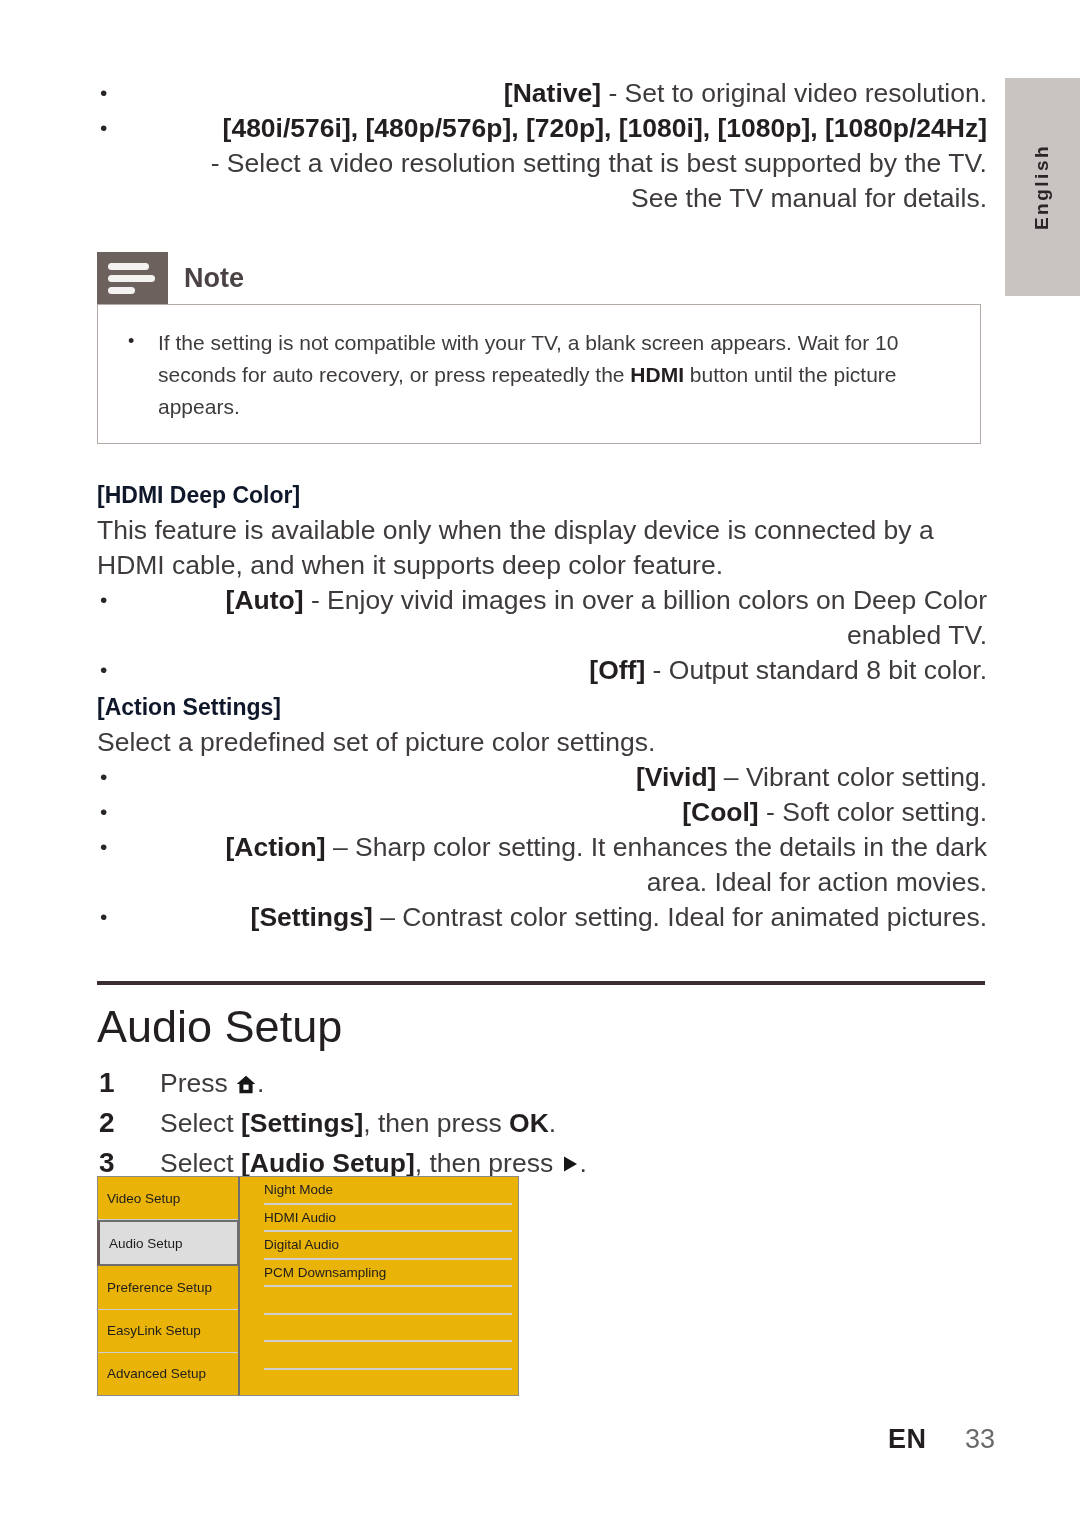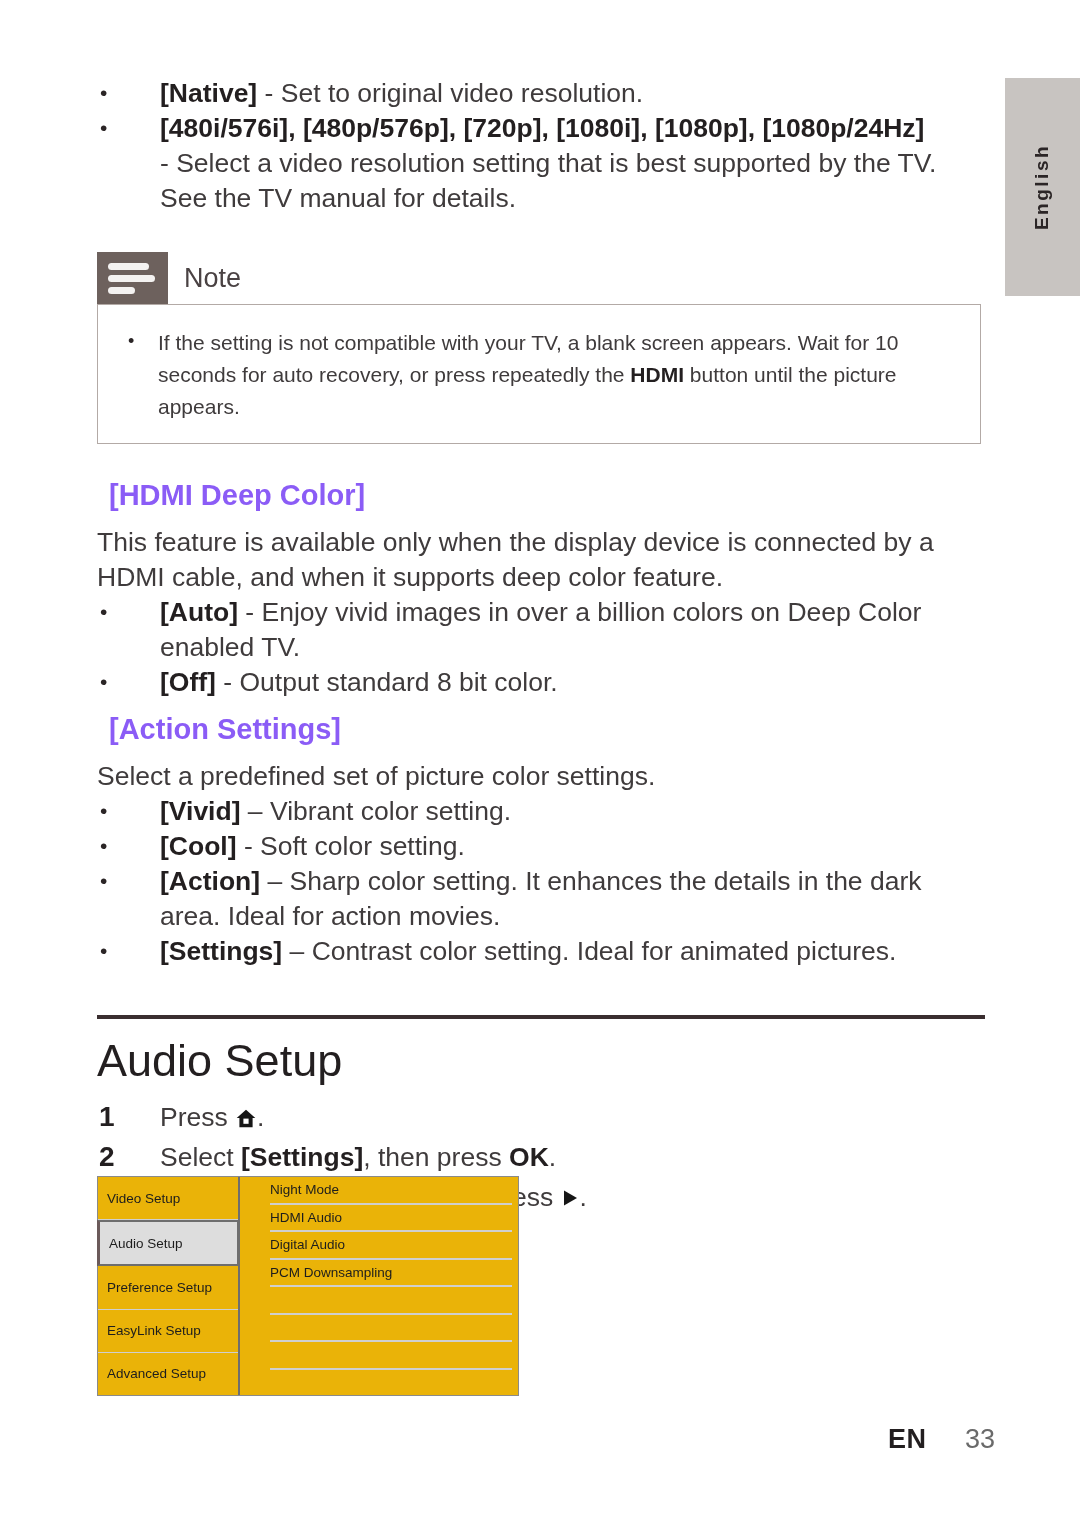--- a/index.html
+++ b/index.html
@@ -52,45 +52,46 @@
     margin: 0;
     padding: 0;
   }
   .blist li {
     position: relative;
     padding-left: 63px;
     font-size: 26.5px;
     line-height: 35px;
     color: #3f3b3c;
     margin: 0;
+    text-align: right;
   }
   .blist li::before {
     content: "\2022";
     position: absolute;
     left: 3px;
     top: -1px;
     font-size: 21px;
     color: #2b2526;
   }
   .blist li.nobullet::before { content: ""; }
 
   b, .b { font-weight: bold; color: #231f20; }
 
   .body-text {
     font-size: 26.5px;
     line-height: 35px;
     color: #3f3b3c;
     margin: 0;
   }
   .sub-head {
-    font-size: 29px;
+    font-size: 23px;
     line-height: 35px;
     font-weight: bold;
-    color: #8b5cf6;
-    margin: 12px;
+    color: #0f172a;
+    margin: 0;
   }
 
   
   #intro-bullets { margin-top: 76px; }
   #note-block     { margin-top: 36px; }
   #deep-color     { margin-top: 34px; }
   #picture-block  { margin-top: 2px; }
   #audio-section  { margin-top: 46px; }
 
   
@@ -117,21 +118,21 @@
     height: 7px;
     border-radius: 4px;
     margin: 2.5px 0;
   }
   .note-icon i:nth-child(1) { width: 41px; }
   .note-icon i:nth-child(2) { width: 47px; }
   .note-icon i:nth-child(3) { width: 27px; }
   .note-title {
     margin-left: 16px;
     font-size: 27px;
-    font-weight: normal;
+    font-weight: bold;
     color: #4a4243;
   }
   .note-body {
     border: 1px solid #b3aaa6;
     border-top: 1px solid #b3aaa6;
     padding: 22px 26px 20px 26px;
     box-sizing: border-box;
   }
   .note-body ul {
     list-style: none;
@@ -242,21 +243,21 @@
     background: #dddddd;
     border: 2px solid #6e6e6e;
     border-left: 3px solid #6b5a5a;
     margin: 0 -1px;
     z-index: 2;
   }
   .menu-right {
     flex: 1;
     display: flex;
     flex-direction: column;
-    padding: 0 6px 0 30px;
+    padding: 0 6px 0 24px;
     box-sizing: border-box;
   }
   .menu-right .rrow {
     flex: 1;
     display: flex;
     align-items: center;
     border-bottom: 2px solid #cfcfcf;
     box-sizing: border-box;
   }
   .menu-right .rrow:last-child { border-bottom: none; }

